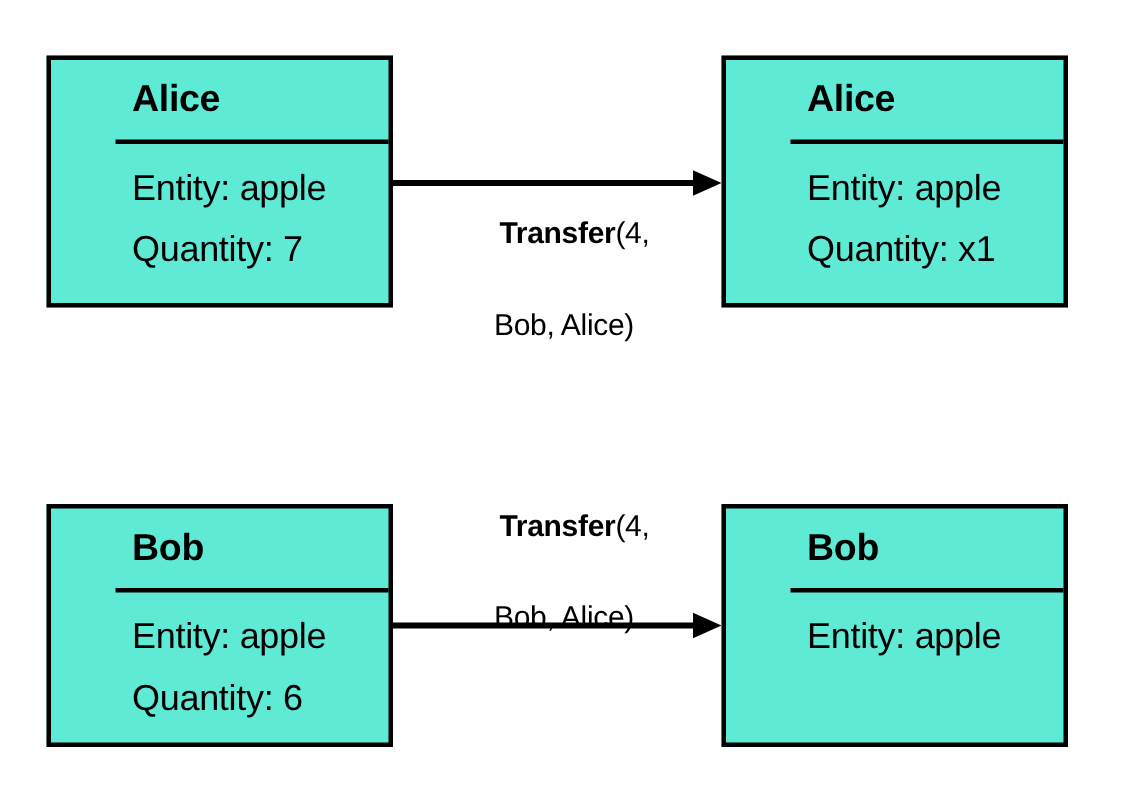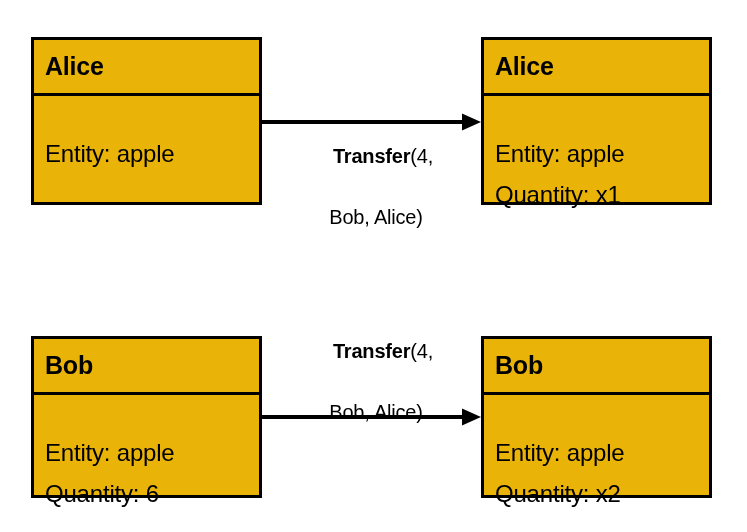--- a/index.html
+++ b/index.html
@@ -18,45 +18,45 @@
 
   .canvas {
     position: absolute;
     inset: 0;
   }
 
   
   .entity-box {
     position: absolute;
     box-sizing: border-box;
-    background: #eab308;
+    background: #5eead4;
     border: 3px solid #000000;
     display: flex;
     flex-direction: column;
+    padding-left: 43px;
   }
   .entity-header {
     box-sizing: border-box;
     height: 56px;
     flex: 0 0 56px;
     border-bottom: 3px solid #000000;
     display: flex;
     align-items: center;
     padding-left: 11px;
   }
   .entity-name {
     font-size: 25px;
     font-weight: bold;
     line-height: 1;
     letter-spacing: -0.2px;
   }
   .entity-body {
     box-sizing: border-box;
     flex: 1 1 auto;
     padding: 9px 0 0 11px;
-    margin-top: 28px;
   }
   .entity-attr {
     font-size: 24px;
     line-height: 41px;
     white-space: nowrap;
     letter-spacing: -0.2px;
   }
 
   
   .box-src-alice { left: 31px;  top: 37px;  width: 231px; height: 168px; }
@@ -103,20 +103,21 @@
 <body>
 
 <div class="canvas">
 
   <div class="entity-box box-src-alice">
     <div class="entity-header">
       <span class="entity-name">Alice</span>
     </div>
     <div class="entity-body">
       <div class="entity-attr">Entity: apple</div>
+      <div class="entity-attr">Quantity: 7</div>
     </div>
   </div>
 
   <div class="edge edge-top">
     <svg viewBox="0 0 219 20" xmlns="http://www.w3.org/2000/svg">
       <line x1="0" y1="10" x2="207" y2="10" stroke="#000000" stroke-width="4"></line>
       <polygon points="219,10 200,18.5 200,1.5" fill="#000000"></polygon>
     </svg>
   </div>
 
@@ -156,17 +157,16 @@
       <polygon points="219,10 200,18.5 200,1.5" fill="#000000"></polygon>
     </svg>
   </div>
 
   <div class="entity-box box-dst-bob">
     <div class="entity-header">
       <span class="entity-name">Bob</span>
     </div>
     <div class="entity-body">
       <div class="entity-attr">Entity: apple</div>
-      <div class="entity-attr">Quantity: x2</div>
     </div>
   </div>
 
 </div>
 
 </body></html>

